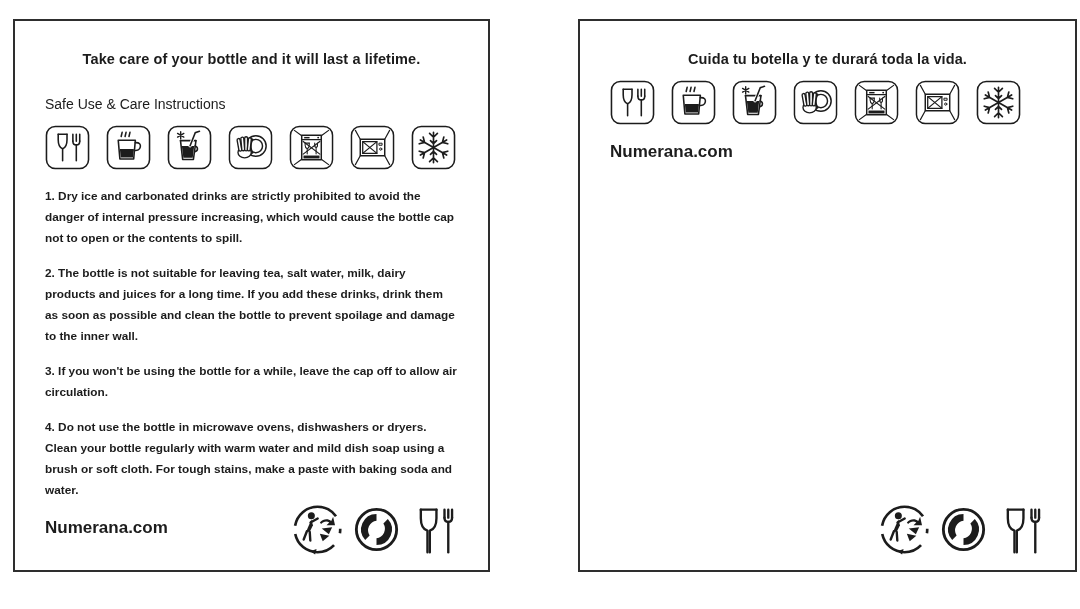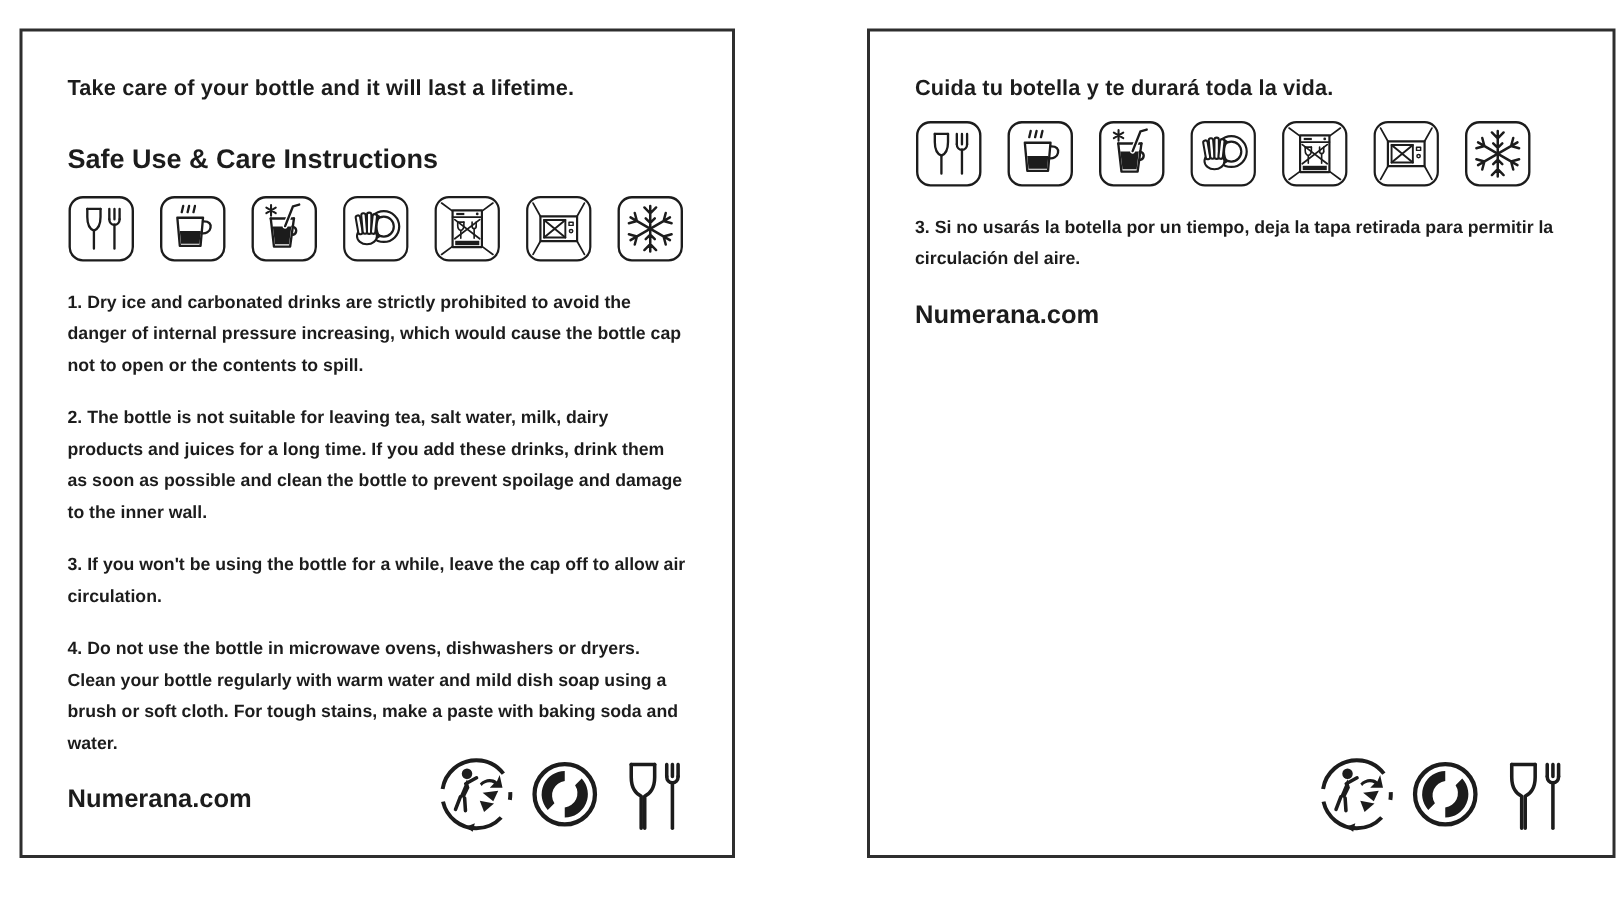--- a/index.html
+++ b/index.html
@@ -11,23 +11,24 @@
   .panel{
     position:absolute;top:19px;height:553px;width:477px;
     border:2px solid #2e2e2e;background:#fff;box-sizing:border-box;
     padding:0 30px;
   }
   .panel.left{left:13px;}
   .panel.right{left:578px;width:499px;}
   .title{
     margin:30px 0 0 0;font-size:14.5px;font-weight:bold;white-space:nowrap;
     letter-spacing:.1px;
+    text-align:center;
   }
   .subtitle{
-    margin:29px 0 0 0;font-size:18px;font-weight:bold;
+    margin:29px 0 0 0;font-size:14px;font-weight:normal;
   }
   .icon-row{
     margin-top:13px;display:flex;gap:16px;align-items:center;
   }
   .cicon{display:inline-block;line-height:0;}
   .cicon svg{width:45px;height:45px;}
   .body-text{margin-top:16px;}
   .para{
     margin:14px 0 0 0;font-size:11.8px;font-weight:bold;line-height:21px;
   }
@@ -251,21 +252,20 @@
           <use href="#sym-nodish"></use>
         </svg></span>
     <span class="cicon"><svg>
           <use href="#sym-nomicro"></use>
         </svg></span>
     <span class="cicon"><svg>
           <use href="#sym-snow"></use>
         </svg></span>
   </div>
   <div class="body-text">
-    <p class="para">3. Si no usarás la botella por un tiempo, deja la tapa retirada para permitir la circulación del aire.</p>
   </div>
   <p class="website">Numerana.com</p>
   <div class="footer-icons">
     <span class="ficon"><svg>
           <use href="#sym-triman"></use>
         </svg></span>
     <span class="ficon gd"><svg>
           <use href="#sym-greendot"></use>
         </svg></span>
     <span class="ficon"><svg>

